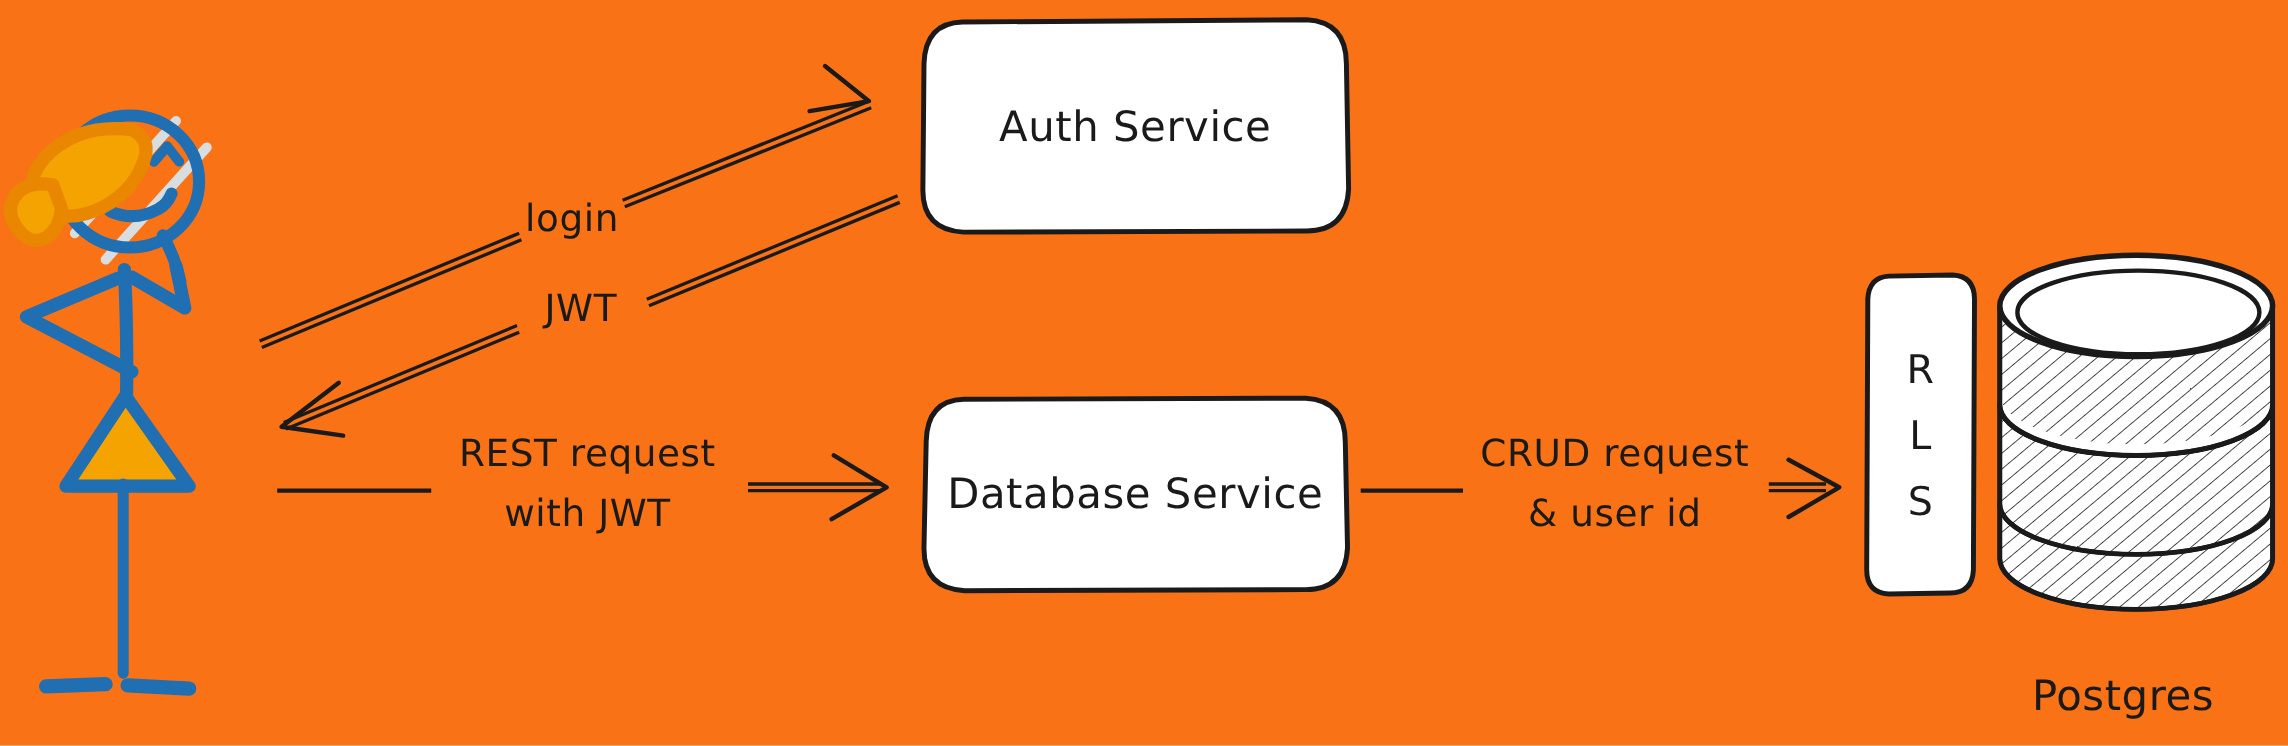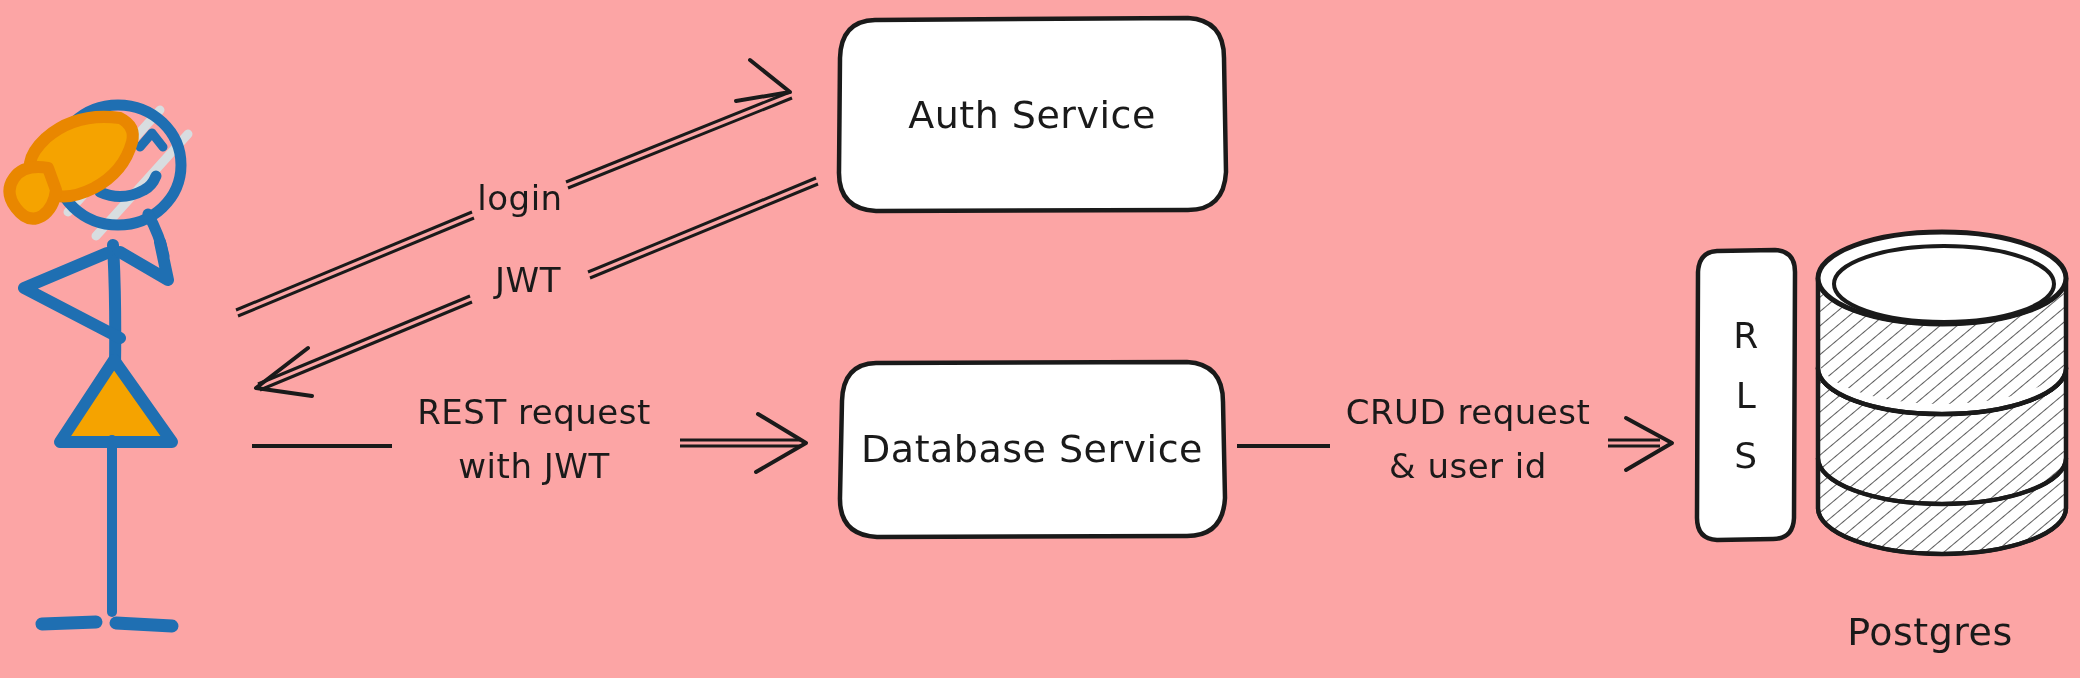--- a/index.html
+++ b/index.html
@@ -8,21 +8,21 @@
     padding: 0;
     background: #ffffff;
   }
   body {
     font-family: "DejaVu Sans", sans-serif;
   }
   #canvas {
     position: relative;
     width: 2080px;
     height: 678px;
-    background: #fca5a5;
+    background: #f97316;
     overflow: hidden;
     text-align: center;
   }
   #scene {
     position: absolute;
     left: 0;
     top: 0;
     width: 2080px;
     height: 678px;
   }

